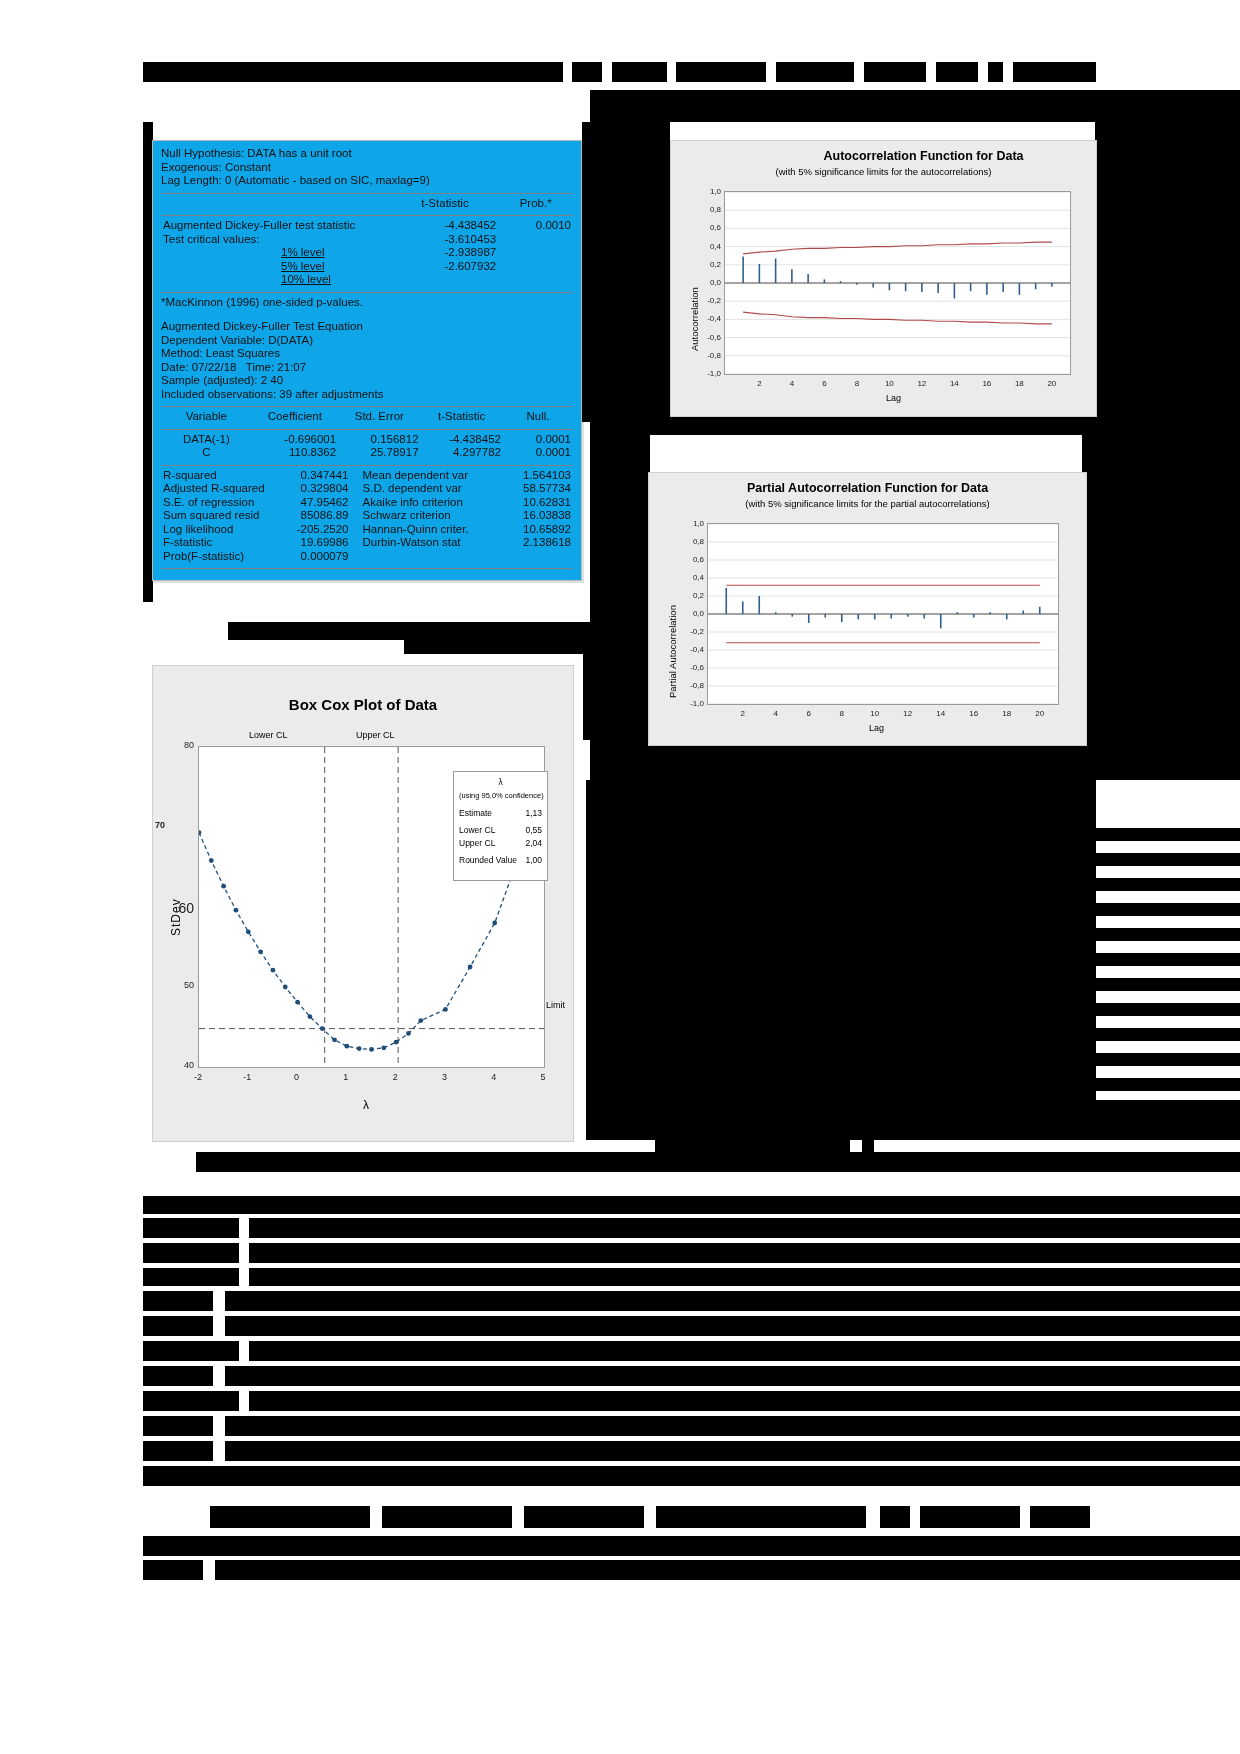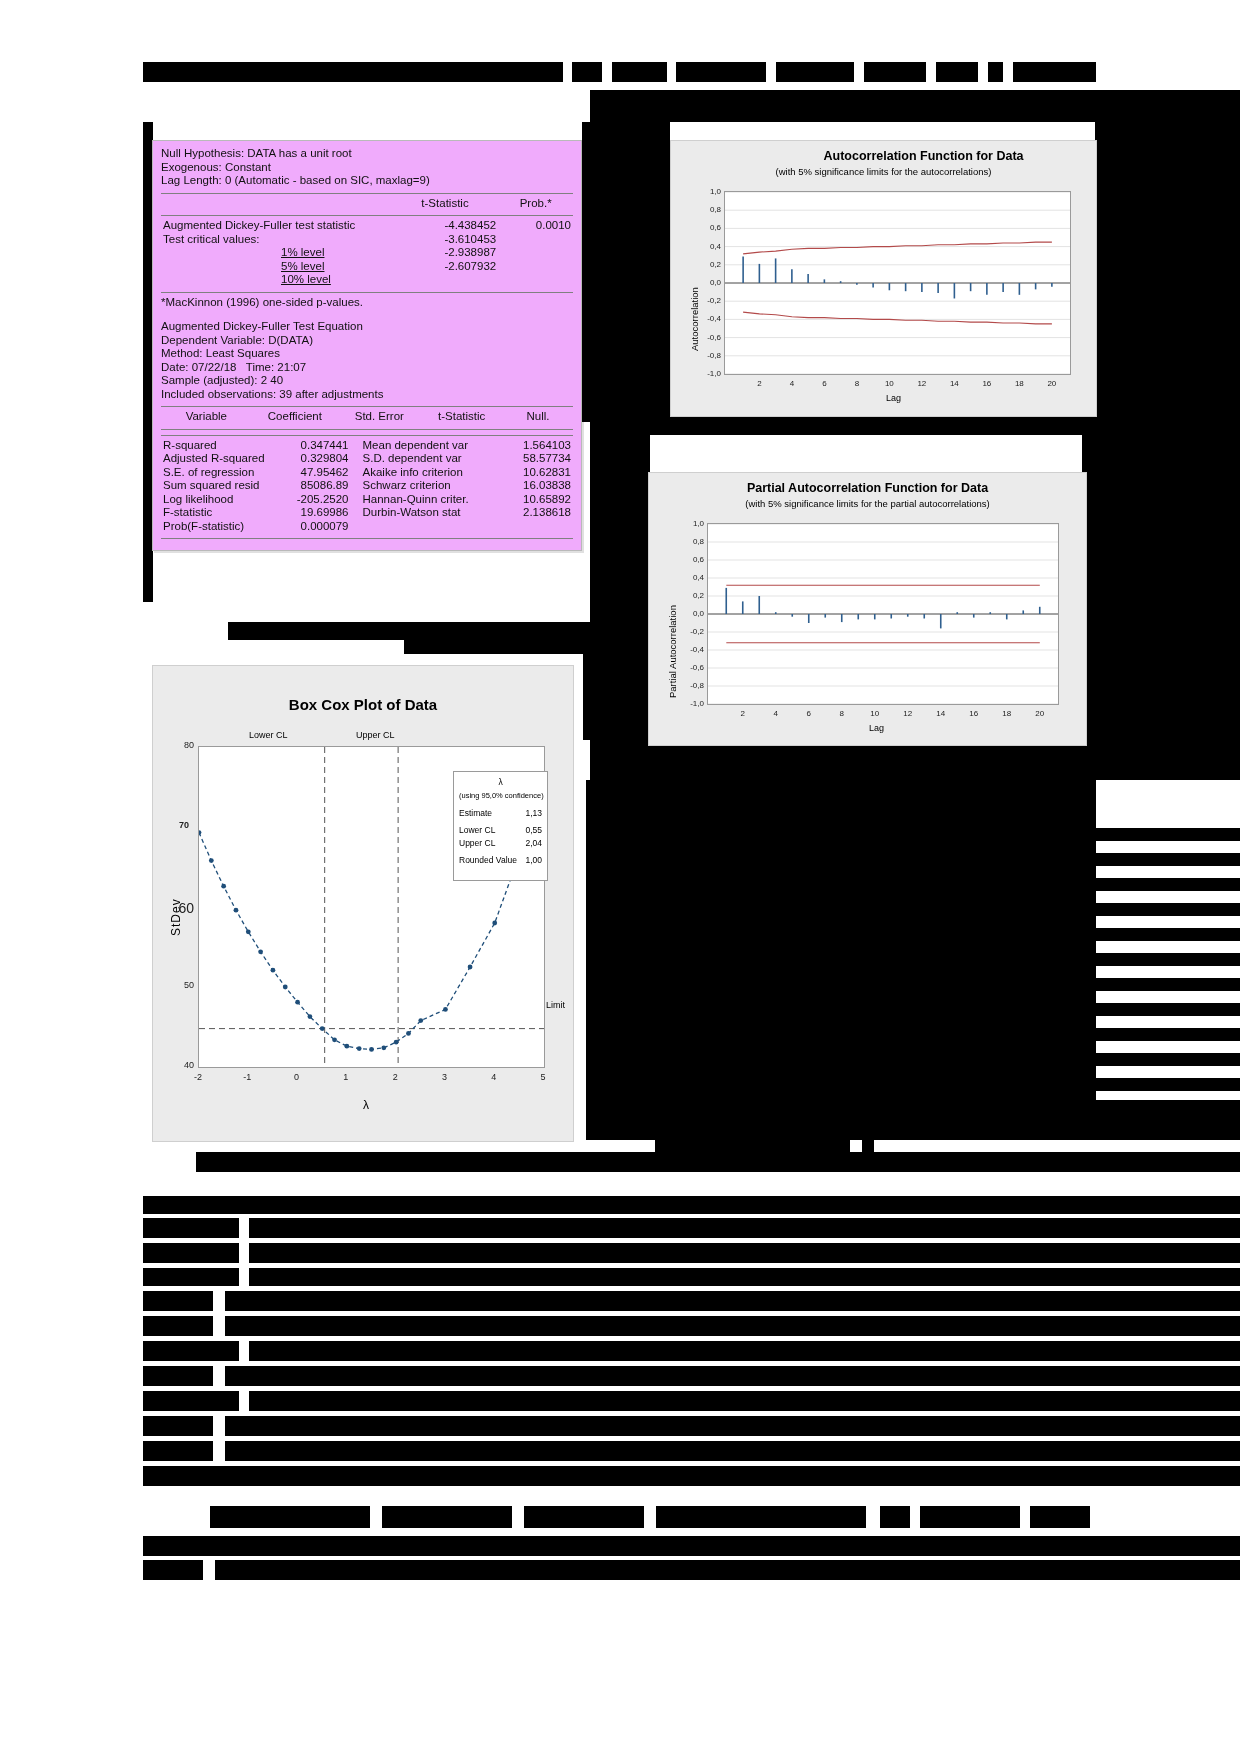--- a/index.html
+++ b/index.html
@@ -5,21 +5,21 @@
   html,body{margin:0;padding:0;background:#ffffff;}
   body{width:1240px;height:1754px;position:relative;font-family:"Liberation Sans",sans-serif;color:#000;}
   .page{position:absolute;left:0;top:0;width:1240px;height:1754px;background:#fff;overflow:hidden;}
 
   
   .bar{position:absolute;background:#000;}
 
   
   .adf{
     position:absolute;left:152px;top:140px;width:430px;
-    background:#f0abfc;border:1px solid #b9b9b9;
+    background:#0ea5e9;border:1px solid #b9b9b9;
     box-shadow:2px 2px 0 rgba(0,0,0,0.12);
     font-family:"Liberation Sans",sans-serif;font-size:11.5px;color:#111;
     padding:6px 8px 8px 8px;box-sizing:border-box;
   }
   .adf .hdrline{line-height:13.5px;white-space:pre;}
   .adf hr{border:0;border-top:1px solid #808080;margin:5px 0 3px 0;}
   .adf table{border-collapse:collapse;width:100%;font-size:11.5px;}
   .adf td{padding:0 2px;line-height:13.5px;vertical-align:top;white-space:pre;}
   .num{text-align:right;}
   .ctr{text-align:center;}
@@ -188,20 +188,38 @@
           <tr class="colhdr">
         <td style="width:22%">Variable</td>
         <td style="width:21%">Coefficient</td>
         <td style="width:20%">Std. Error</td>
         <td style="width:20%">t-Statistic</td>
         <td style="width:17%">Null.</td>
       </tr>
     </tbody>
       </table>
     <hr>
+    <table>
+      <tbody>
+          <tr>
+        <td class="ctr" style="width:22%">DATA(-1)</td>
+        <td class="num" style="width:21%">-0.696001</td>
+        <td class="num" style="width:20%">0.156812</td>
+        <td class="num" style="width:20%">-4.438452</td>
+        <td class="num" style="width:17%">0.0001</td>
+      </tr>
+      <tr>
+        <td class="ctr">C</td>
+        <td class="num">110.8362</td>
+        <td class="num">25.78917</td>
+        <td class="num">4.297782</td>
+        <td class="num">0.0001</td>
+      </tr>
+    </tbody>
+      </table>
     <hr>
     <table>
       <tbody>
           <tr>
         <td style="width:28%">R-squared</td>
         <td class="num" style="width:18%">0.347441</td>
         <td style="width:36%;padding-left:12px">Mean dependent var</td>
         <td class="num" style="width:18%">1.564103</td>
       </tr>
       <tr>
@@ -448,21 +466,21 @@
       <div>
         <span>Rounded Value</span>
         <span style="float:right">1,00</span>
       </div>
     </div>
 
     <div id="bc-yticks">
         <div class="tick" style="font-size: 9px; left: 15px; top: 394px; width: 26px; text-align: right;">40</div>
         <div class="tick" style="font-size: 9px; left: 15px; top: 314px; width: 26px; text-align: right;">50</div>
         <div class="tick" style="font-size: 14px; left: 15px; top: 234px; width: 26px; text-align: right;">60</div>
-        <div class="tick" style="font-size: 9px; left: 10px; top: 154px; width: 26px; text-align: right; font-weight: bold;">70</div>
+        <div class="tick" style="font-size: 9px; left: 2px; top: 154px; width: 26px;  font-weight: bold;">70</div>
         <div class="tick" style="font-size: 9px; left: 15px; top: 74px; width: 26px; text-align: right;">80</div>
       </div>
     <div id="bc-xticks">
         <div class="tick" style="font-size: 9px; left: 37px; top: 406px; width: 16px; text-align: center;">-2</div>
         <div class="tick" style="font-size: 9px; left: 86.2857px; top: 406px; width: 16px; text-align: center;">-1</div>
         <div class="tick" style="font-size: 9px; left: 135.571px; top: 406px; width: 16px; text-align: center;">0</div>
         <div class="tick" style="font-size: 9px; left: 184.857px; top: 406px; width: 16px; text-align: center;">1</div>
         <div class="tick" style="font-size: 9px; left: 234.143px; top: 406px; width: 16px; text-align: center;">2</div>
         <div class="tick" style="font-size: 9px; left: 283.429px; top: 406px; width: 16px; text-align: center;">3</div>
         <div class="tick" style="font-size: 9px; left: 332.714px; top: 406px; width: 16px; text-align: center;">4</div>

